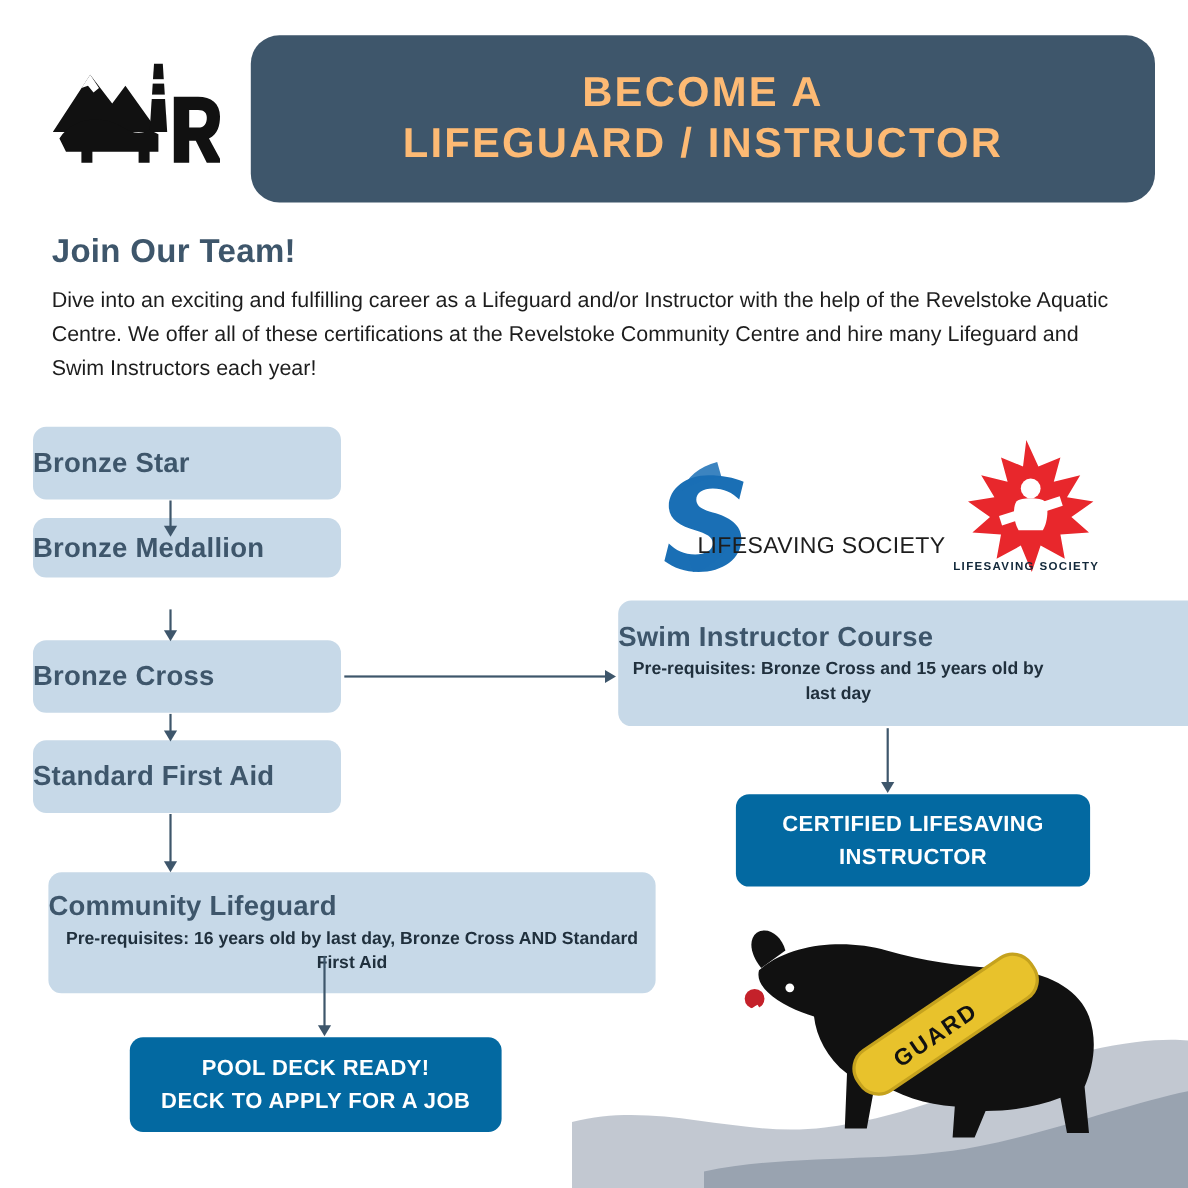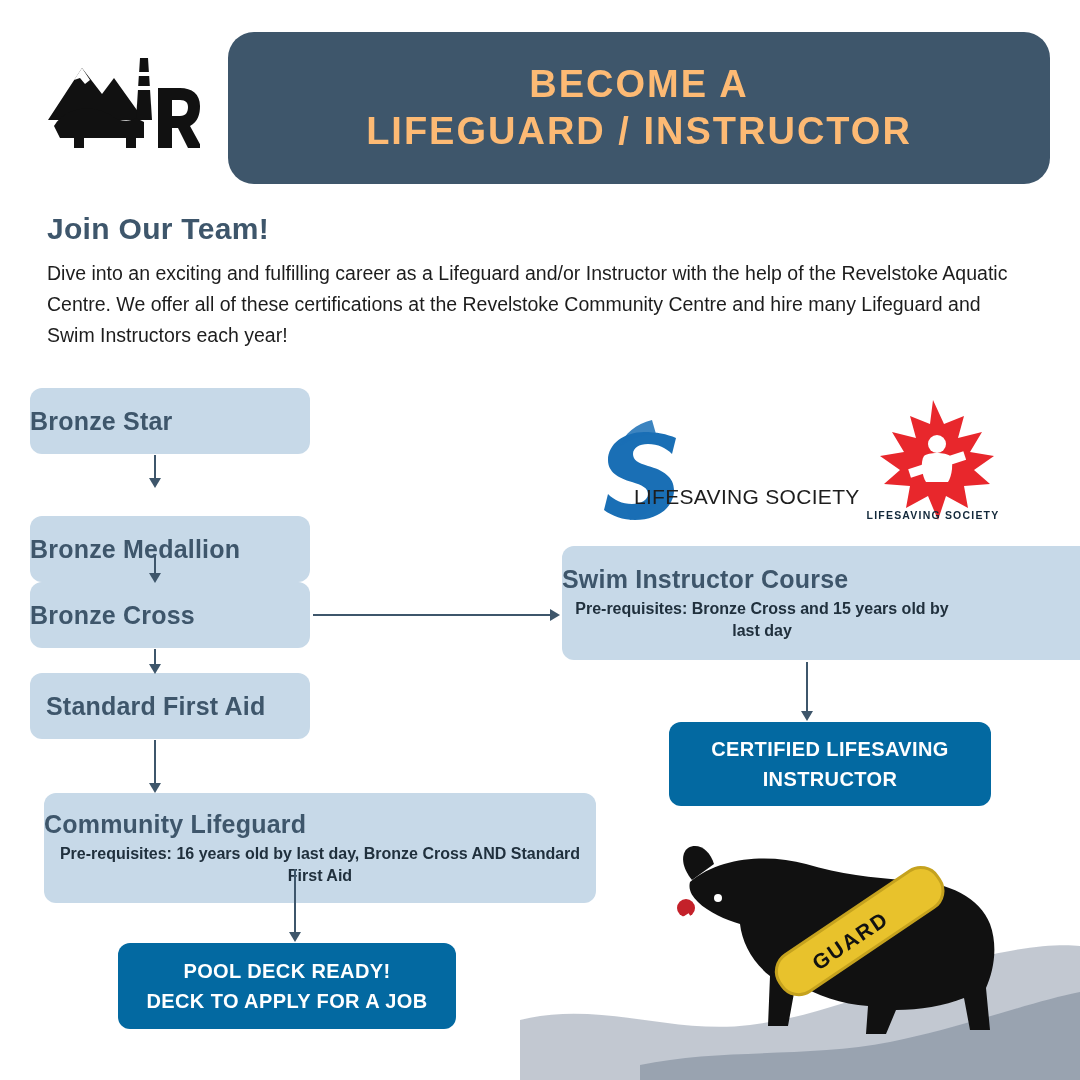--- a/index.html
+++ b/index.html
@@ -74,23 +74,23 @@
     display: flex; flex-direction: column;
     align-items: center; justify-content: center;
     color: #ffffff; text-align: center;
   }
   .box-dark .title {
     font-size: 20px; font-weight: bold; line-height: 30px;
     letter-spacing: 0.4px;
   }
 
   #box-bronze-star       { left: 30px;  top: 388px; width: 280px; height: 66px; }
-  #box-bronze-medallion  { left: 30px;  top: 516px; width: 280px; height: 66px; }
+  #box-bronze-medallion  { left: 30px;  top: 471px; width: 280px; height: 54px; }
   #box-bronze-cross      { left: 30px;  top: 582px; width: 280px; height: 66px; }
-  #box-standard-first-aid{ left: 30px;  top: 673px; width: 280px; height: 66px; padding-left: 16px; }
+  #box-standard-first-aid{ left: 30px;  top: 673px; width: 280px; height: 66px; }
   #box-national-lifeguard{ left: 44px;  top: 793px; width: 552px; height: 110px; }
   #box-pool-deck         { left: 118px; top: 943px; width: 338px; height: 86px; }
   #box-swim-instructor   { left: 562px; top: 546px; width: 574px; height: 114px; }
   #box-certified-instr   { left: 669px; top: 722px; width: 322px; height: 84px; }
 
   
   .arrow-v {
     position: absolute;
     width: 2px;
     background: #3e566b;

